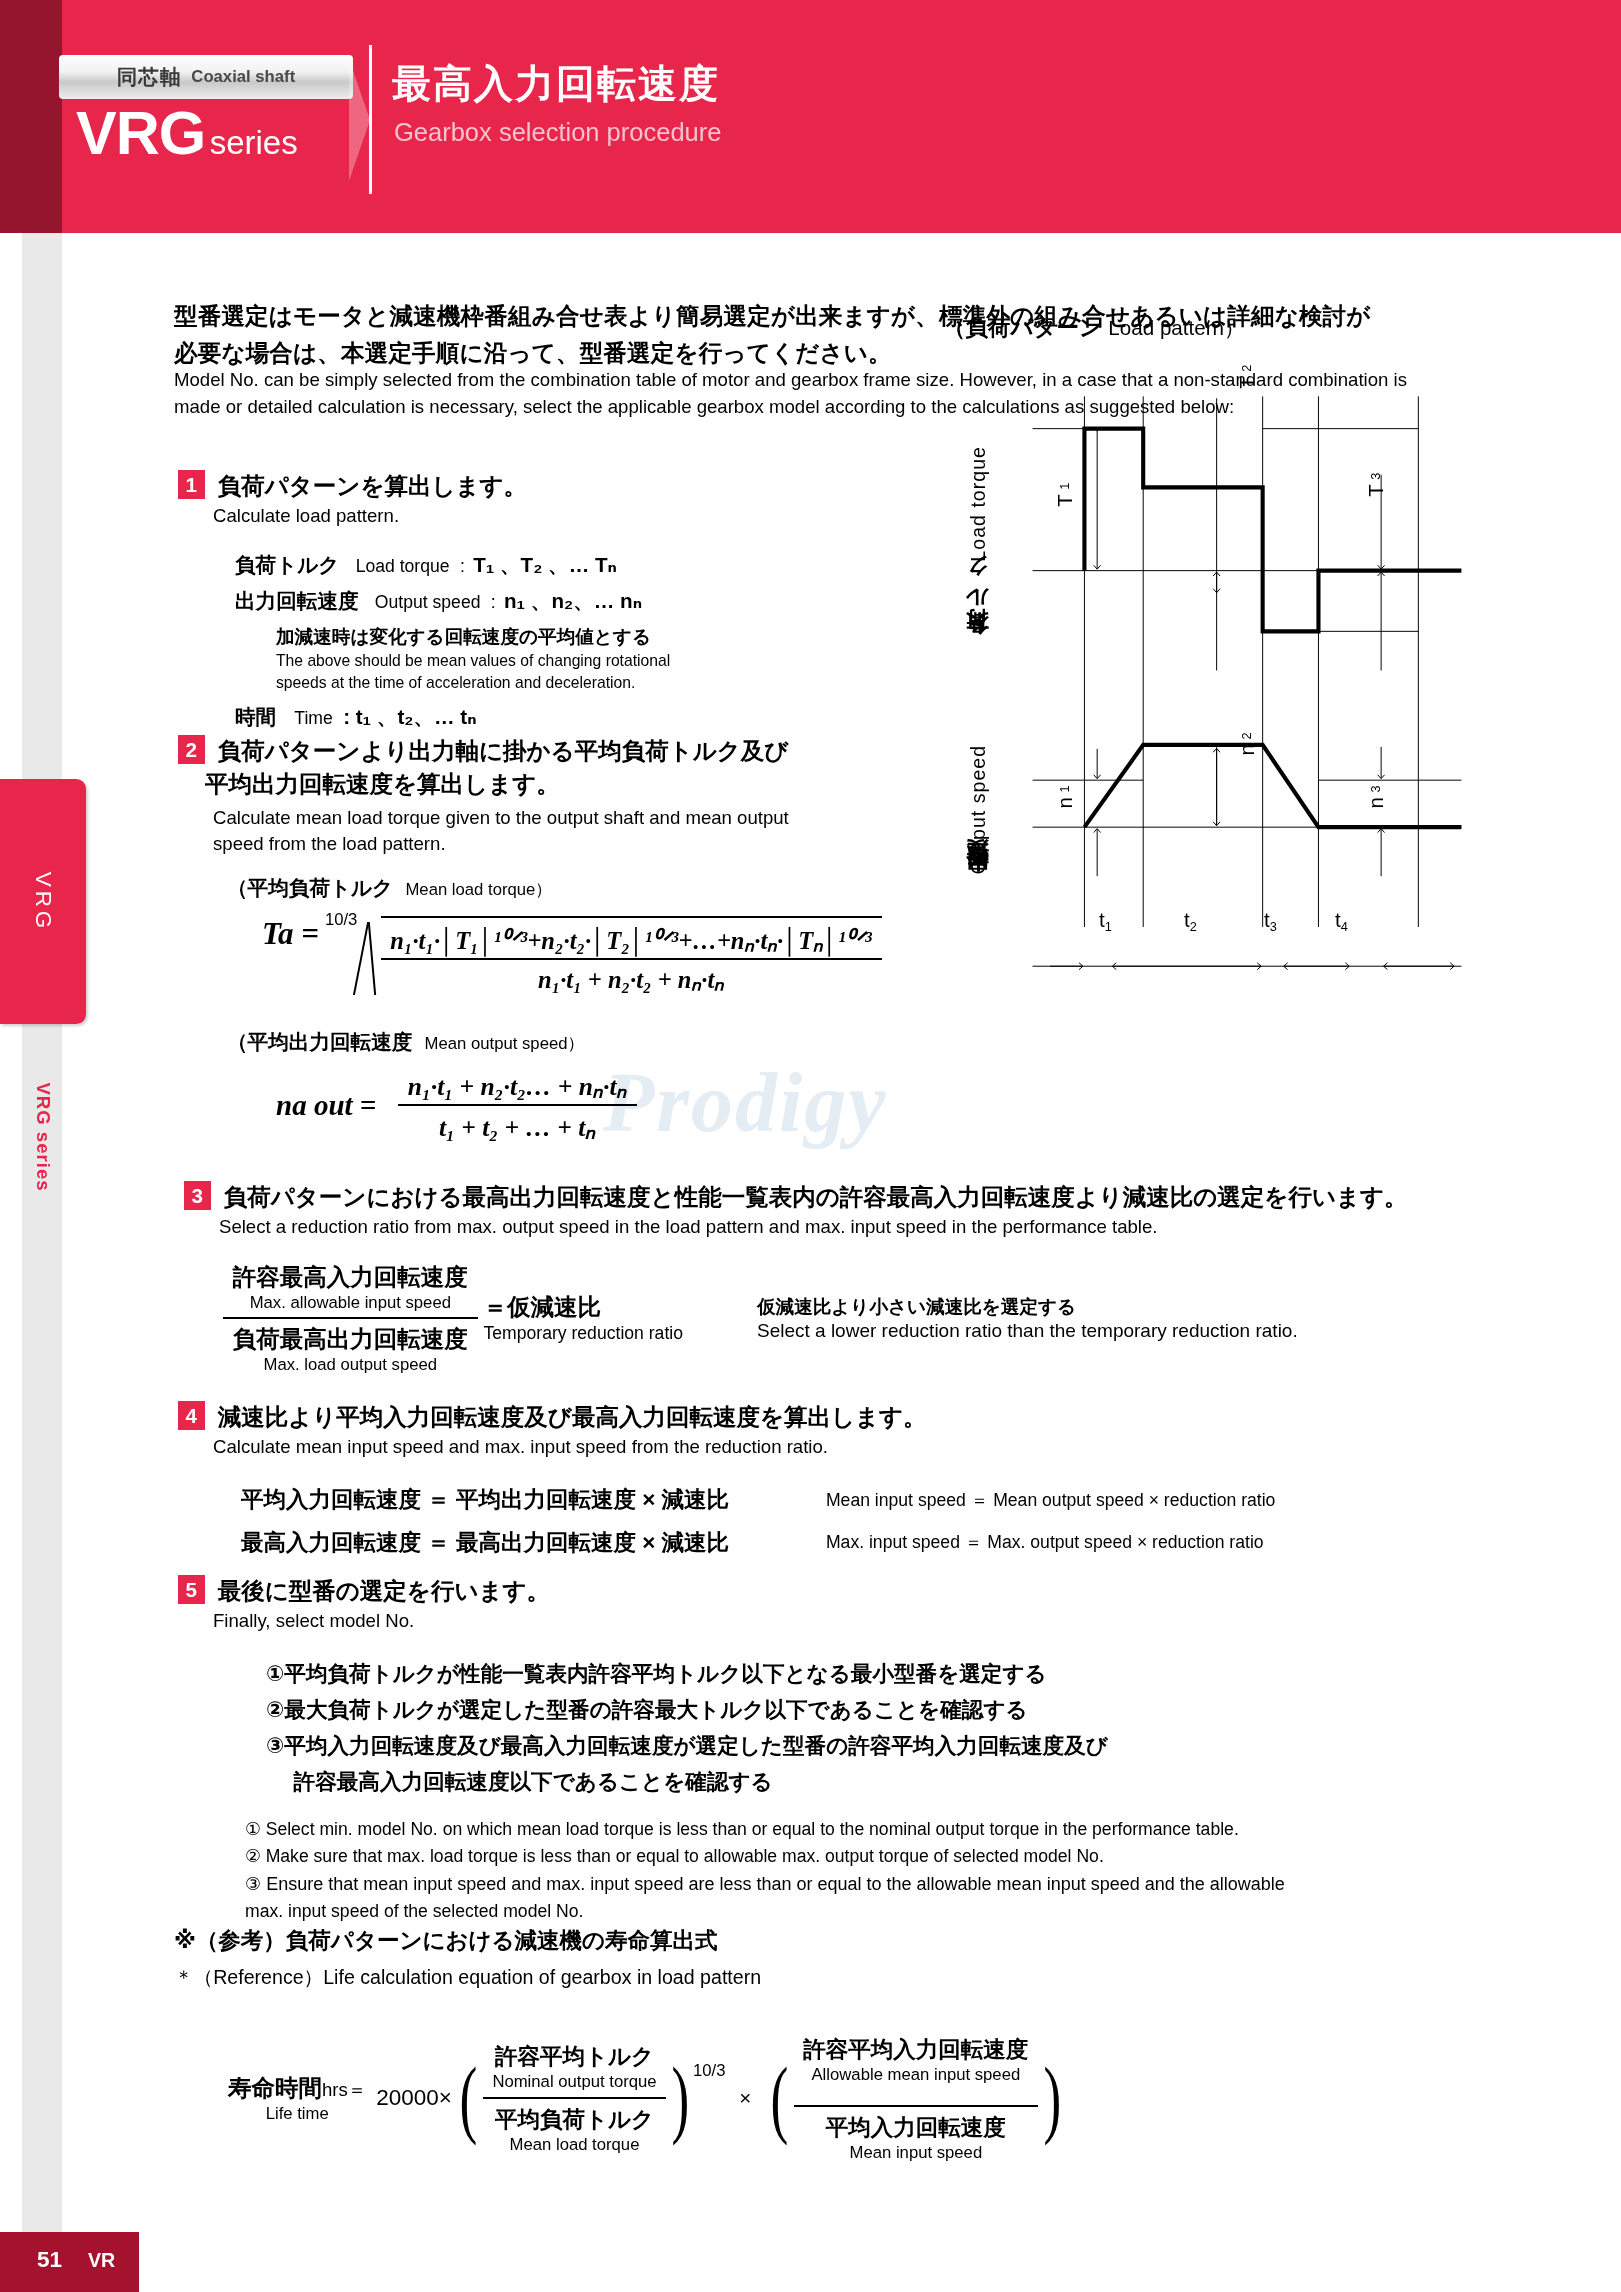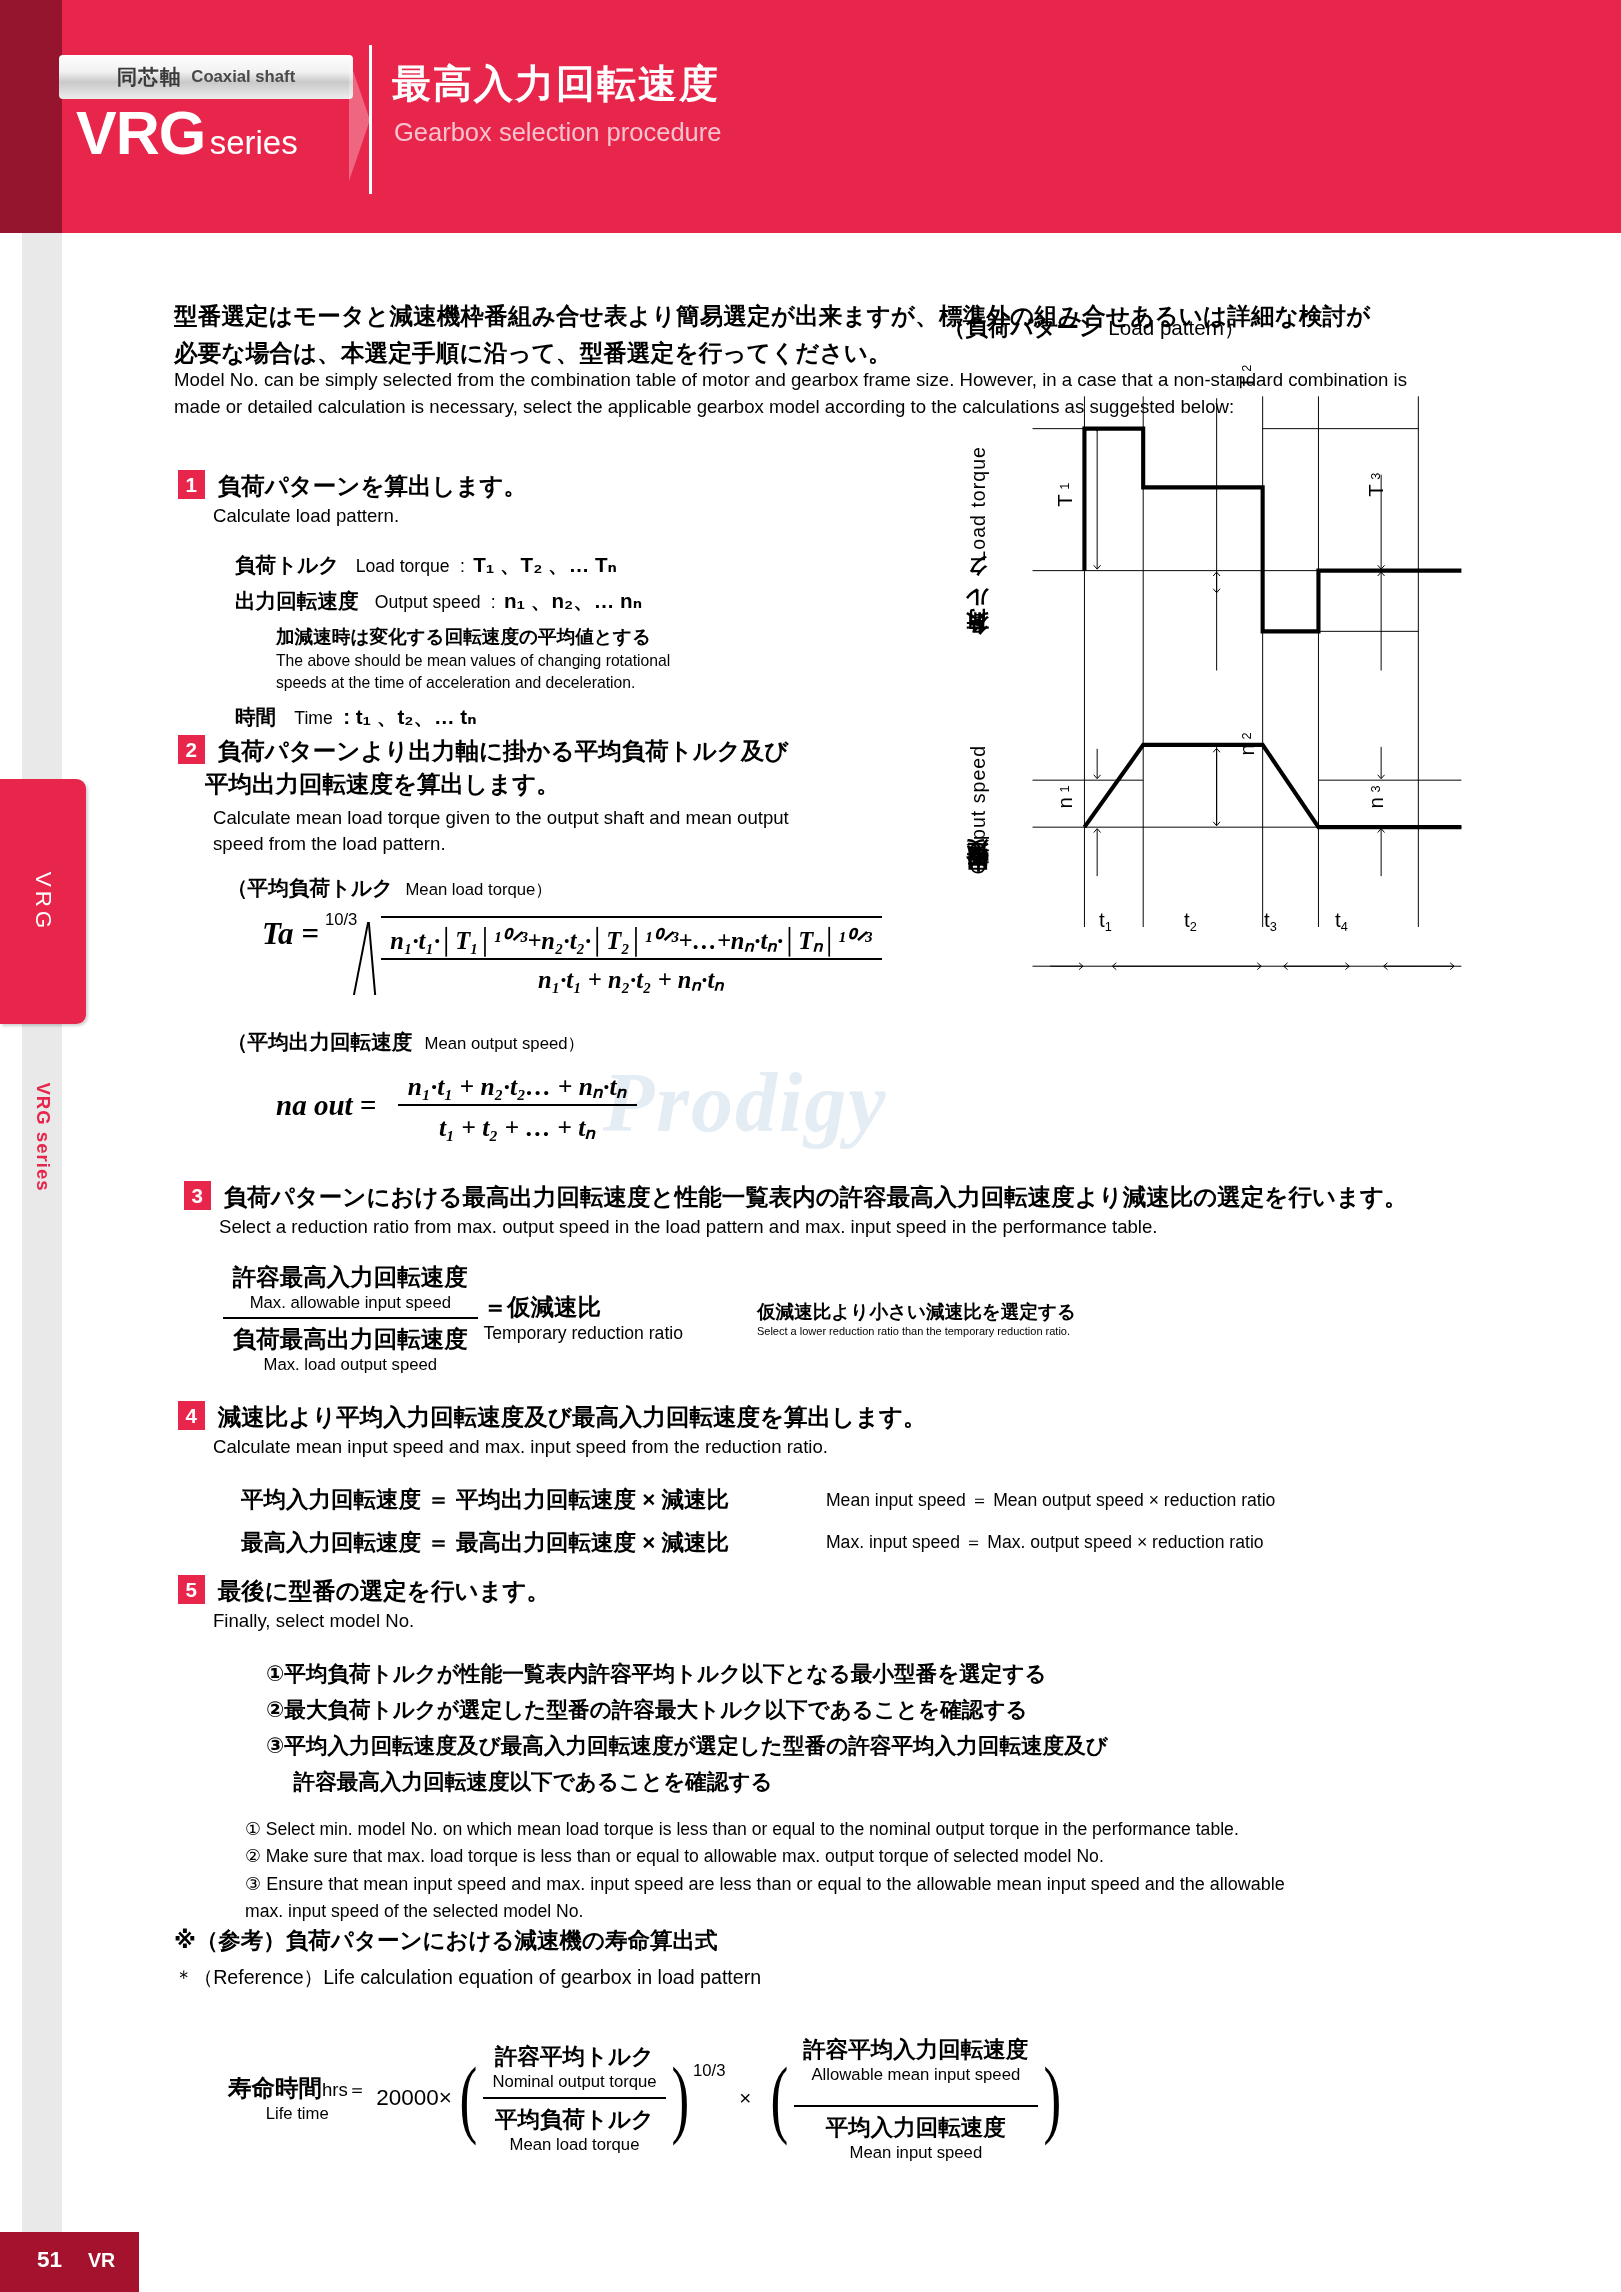--- a/index.html
+++ b/index.html
@@ -261,21 +261,21 @@
         <span style="display:block;font-size:23.5px;font-weight:bold;">負荷最高出力回転速度</span>
         <span style="display:block;font-size:16.7px;">Max. load output speed</span>
       </span>
     </span>
     <span style="margin-left:5.9px;">
       <span style="display:block;font-size:23.5px;font-weight:bold;">＝仮減速比</span>
       <span style="display:block;font-size:17.6px;">Temporary reduction ratio</span>
     </span>
     <span style="margin-left:74px;">
       <span style="display:block;font-size:18.6px;font-weight:bold;">仮減速比より小さい減速比を選定する</span>
-      <span style="display:block;font-size:11px;">Select a lower reduction ratio than the temporary reduction ratio.</span>
+      <span style="display:block;font-size:19px;">Select a lower reduction ratio than the temporary reduction ratio.</span>
     </span>
   </div>
 
   <div class="step" style="left:178px;top:1164px;width:1304px;">
     <div>
       <span class="stepnum">4</span>
       <span class="step-jp">減速比より平均入力回転速度及び最高入力回転速度を算出します。</span>
     </div>
     <div class="step-en">Calculate mean input speed and max. input speed from the reduction ratio.</div>
 

